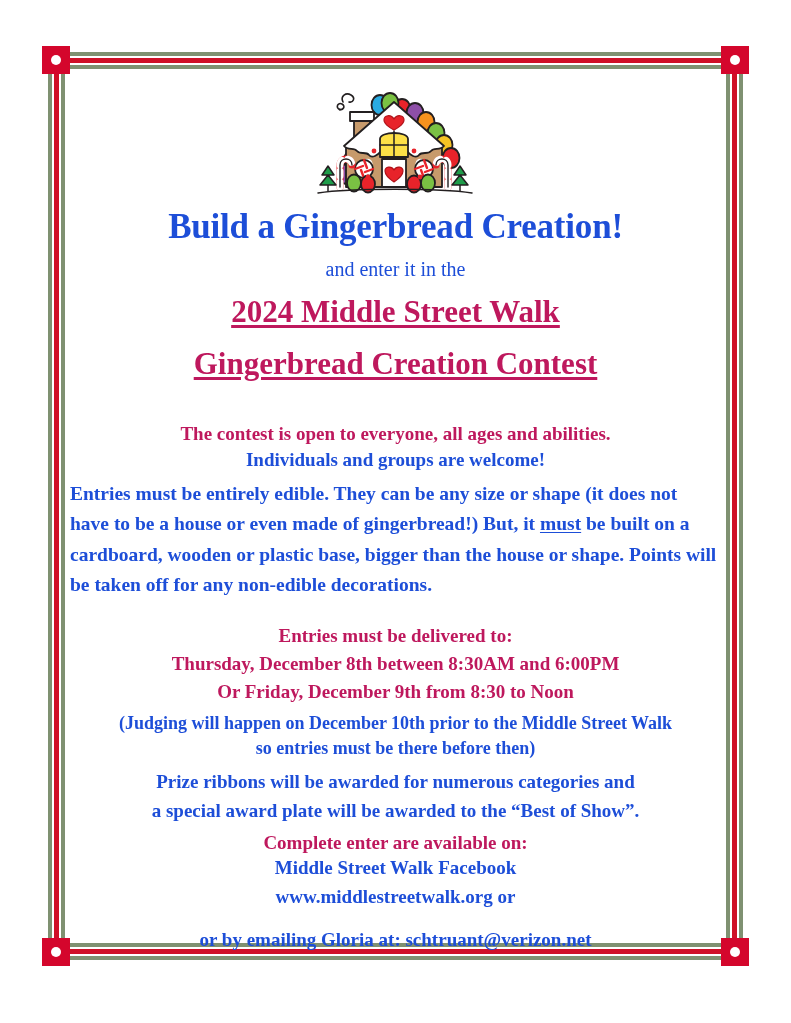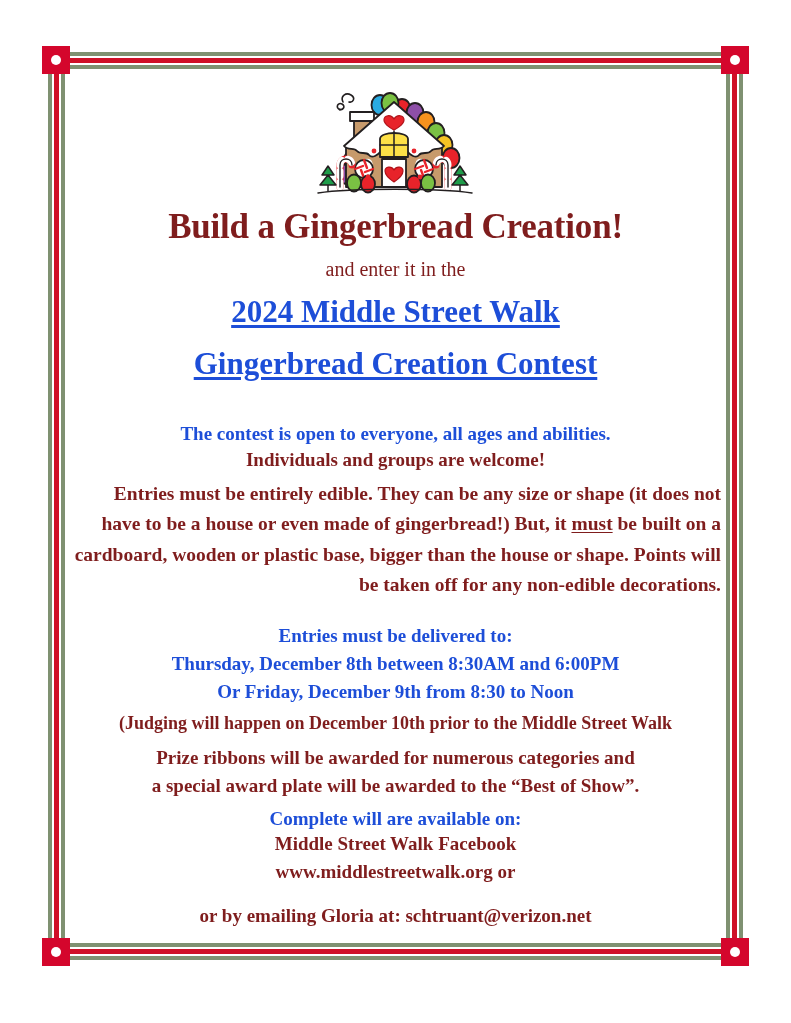--- a/index.html
+++ b/index.html
@@ -91,22 +91,22 @@
   }
 
   .art {
     height: 135px;
     margin: 6px 0 0 0;
     display: flex;
     justify-content: center;
     align-items: flex-end;
   }
 
-  .green { color: #7f1d1d; }
-  .red   { color: #1d4ed8; }
+  .green { color: #1d4ed8; }
+  .red   { color: #be185d; }
 
   .title-main {
     font-size: 35px;
     font-weight: bold;
     margin: 6px 0 0 0;
     line-height: 1.15;
     letter-spacing: -0.2px;
   }
   .subtitle-small {
     font-size: 20px;
@@ -129,21 +129,21 @@
   }
   .welcome-line {
     font-size: 19px;
     font-weight: bold;
     margin: 4px 0 0 0;
   }
 
   .para {
     font-size: 19.5px;
     font-weight: bold;
-    text-align: right;
+    text-align: left;
     line-height: 1.55;
     margin: 8px 0 0 0;
   }
   .para u { text-underline-offset: 2px; }
 
   .deliver-block {
     margin: 22px 0 0 0;
   }
   .deliver-block .line {
     font-size: 19px;
@@ -288,26 +288,27 @@
   <p class="para green"><span>Entries must be entirely edible. They can be any size or shape (it does not have to be a house or even made of gingerbread!) But, it </span><u>must</u><span> be built on a cardboard, wooden or plastic base, bigger than the house or shape.  Points will be taken off for any non-edible decorations.</span></p>
 
   <div class="deliver-block">
     <div class="line red">Entries must be delivered to:</div>
     <div class="line red">Thursday, December 8th between 8:30AM and 6:00PM</div>
     <div class="line red">Or Friday, December 9th from 8:30 to Noon</div>
   </div>
 
   <div class="judging green">
     <div>(Judging will happen on December 10th prior to the Middle Street Walk</div>
+    <div>so entries must be there before then)</div>
   </div>
 
   <div class="prize green">
     <div>Prize ribbons will be awarded for numerous categories and</div>
     <div>a special award plate will be awarded to the “Best of Show”.</div>
   </div>
 
-  <div class="rules-head red">Complete will are available on:</div>
+  <div class="rules-head red">Complete enter are available on:</div>
   <div class="rules-line green">Middle Street Walk Facebook</div>
   <div class="rules-line green">www.middlestreetwalk.org  or</div>
 
   <div class="email-line green">or by emailing Gloria at: schtruant@verizon.net</div>
 
 </div>
 
 </body></html>

